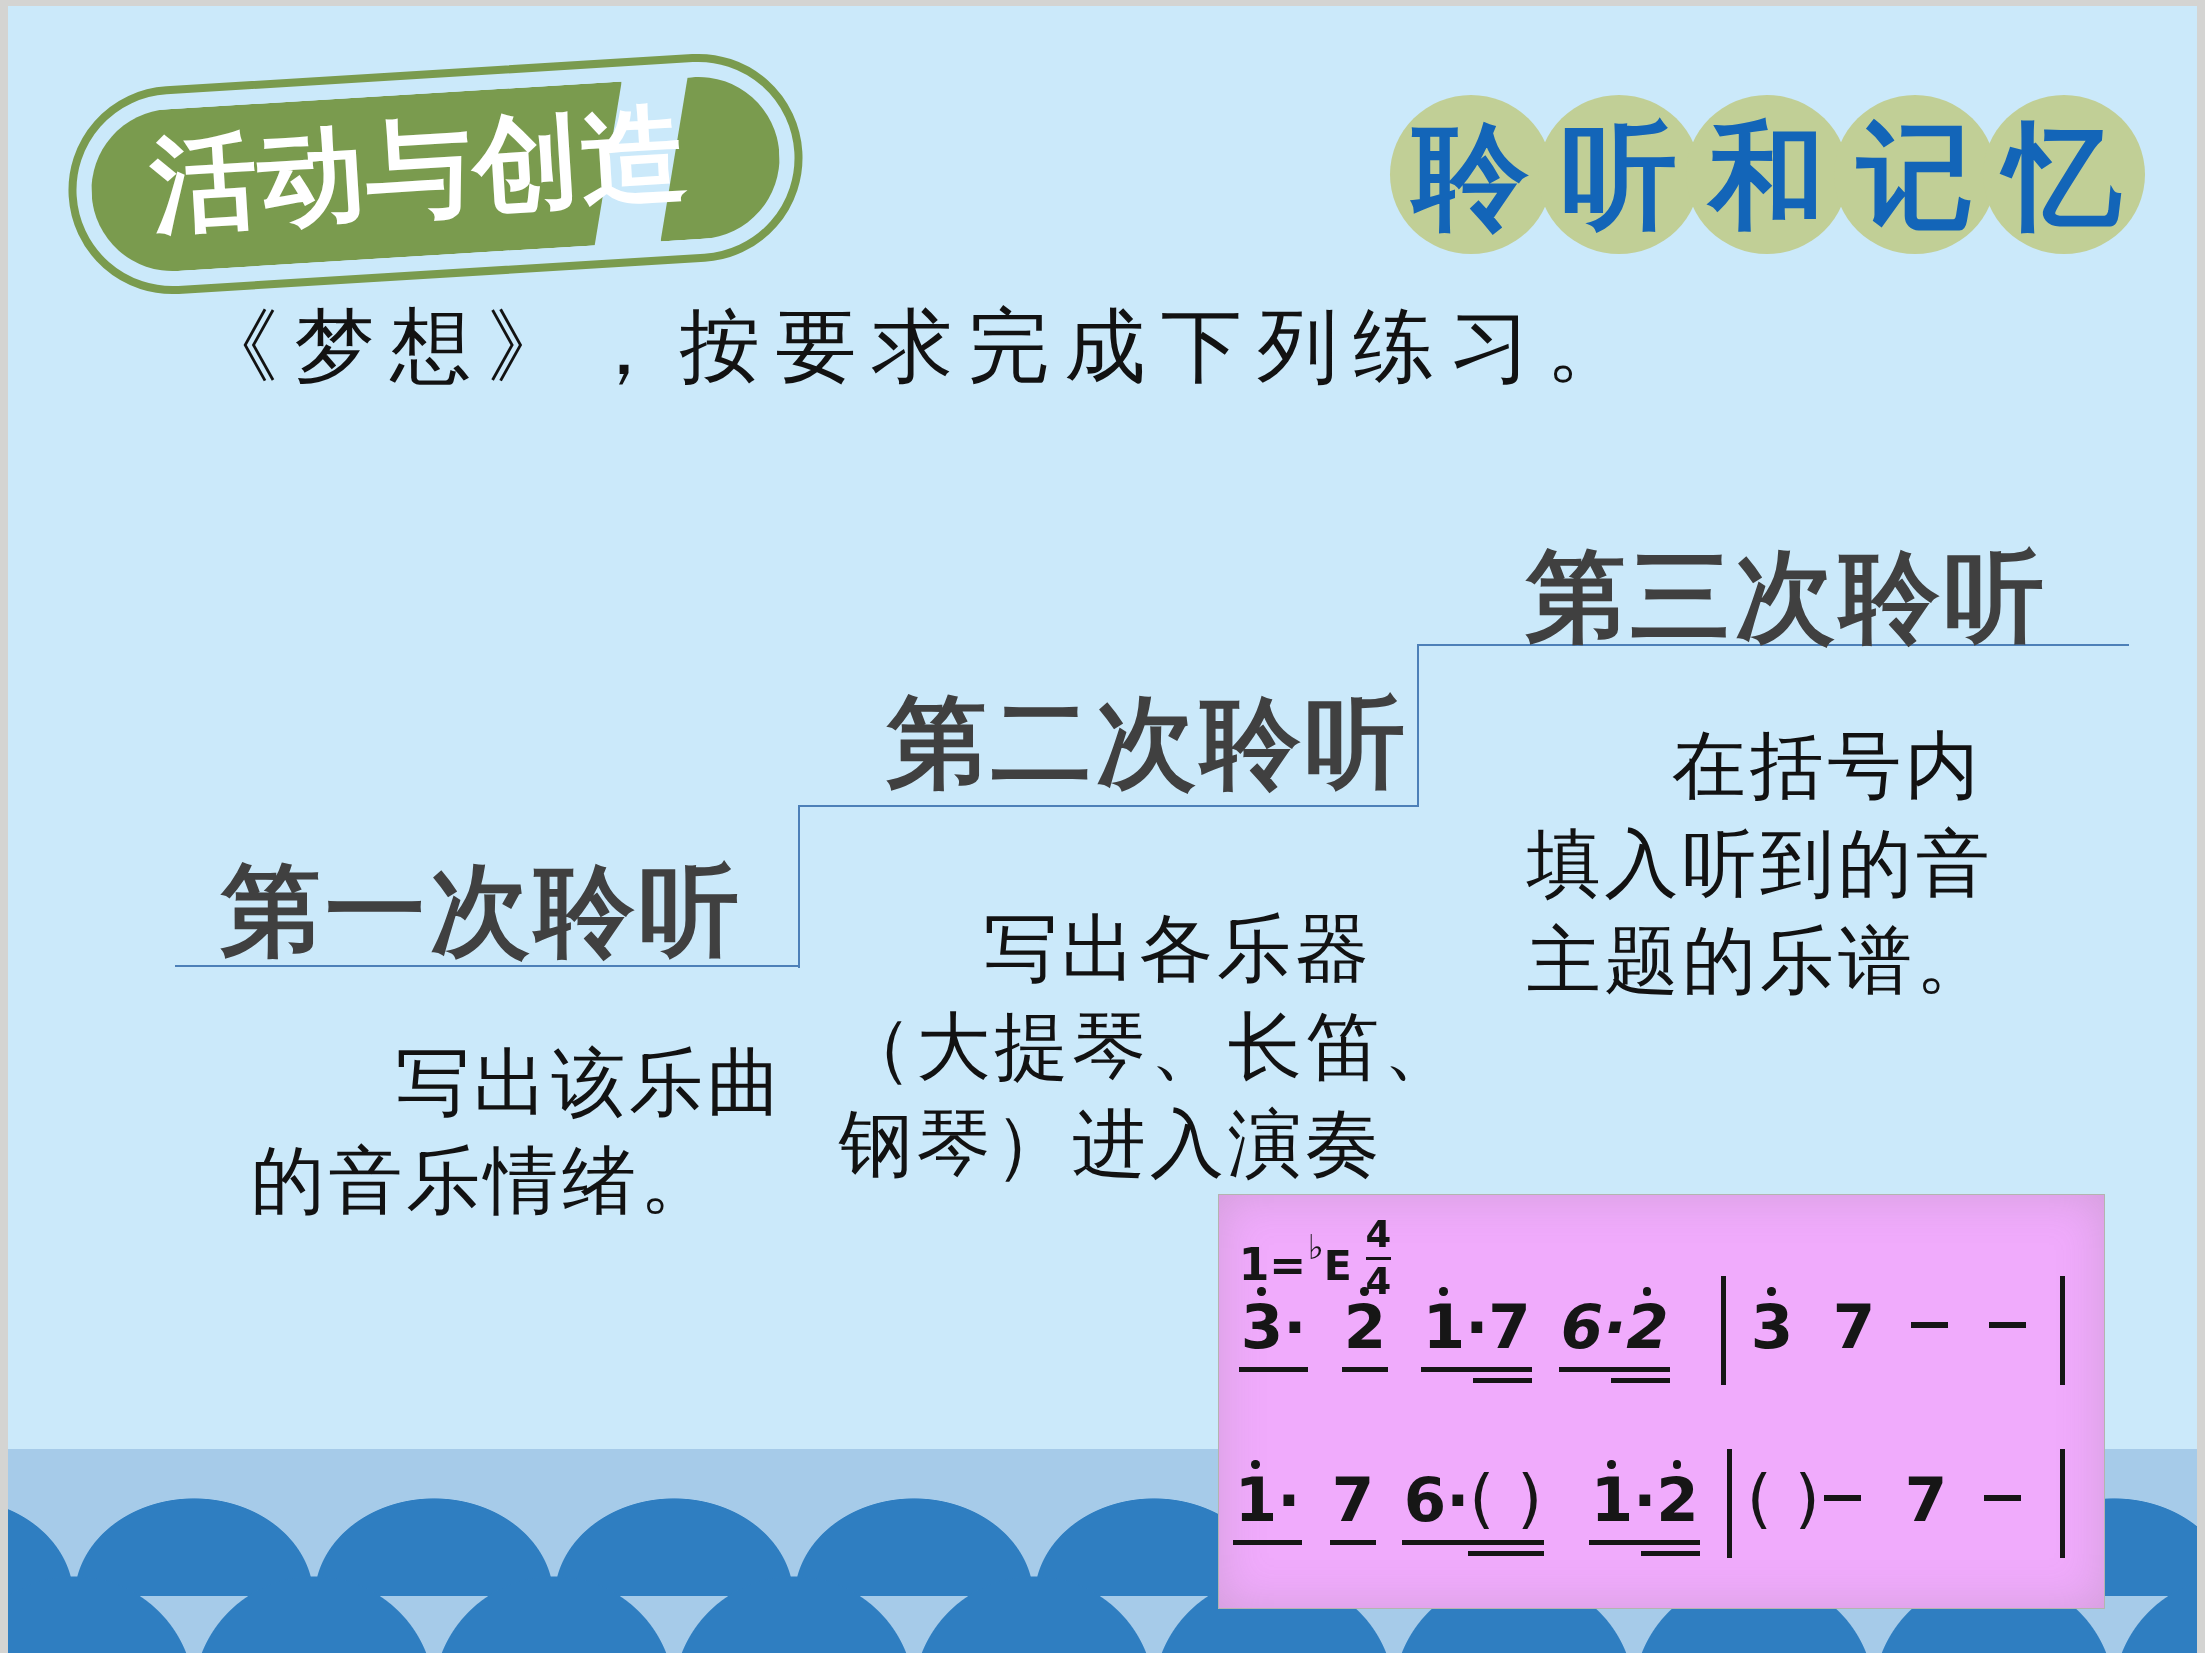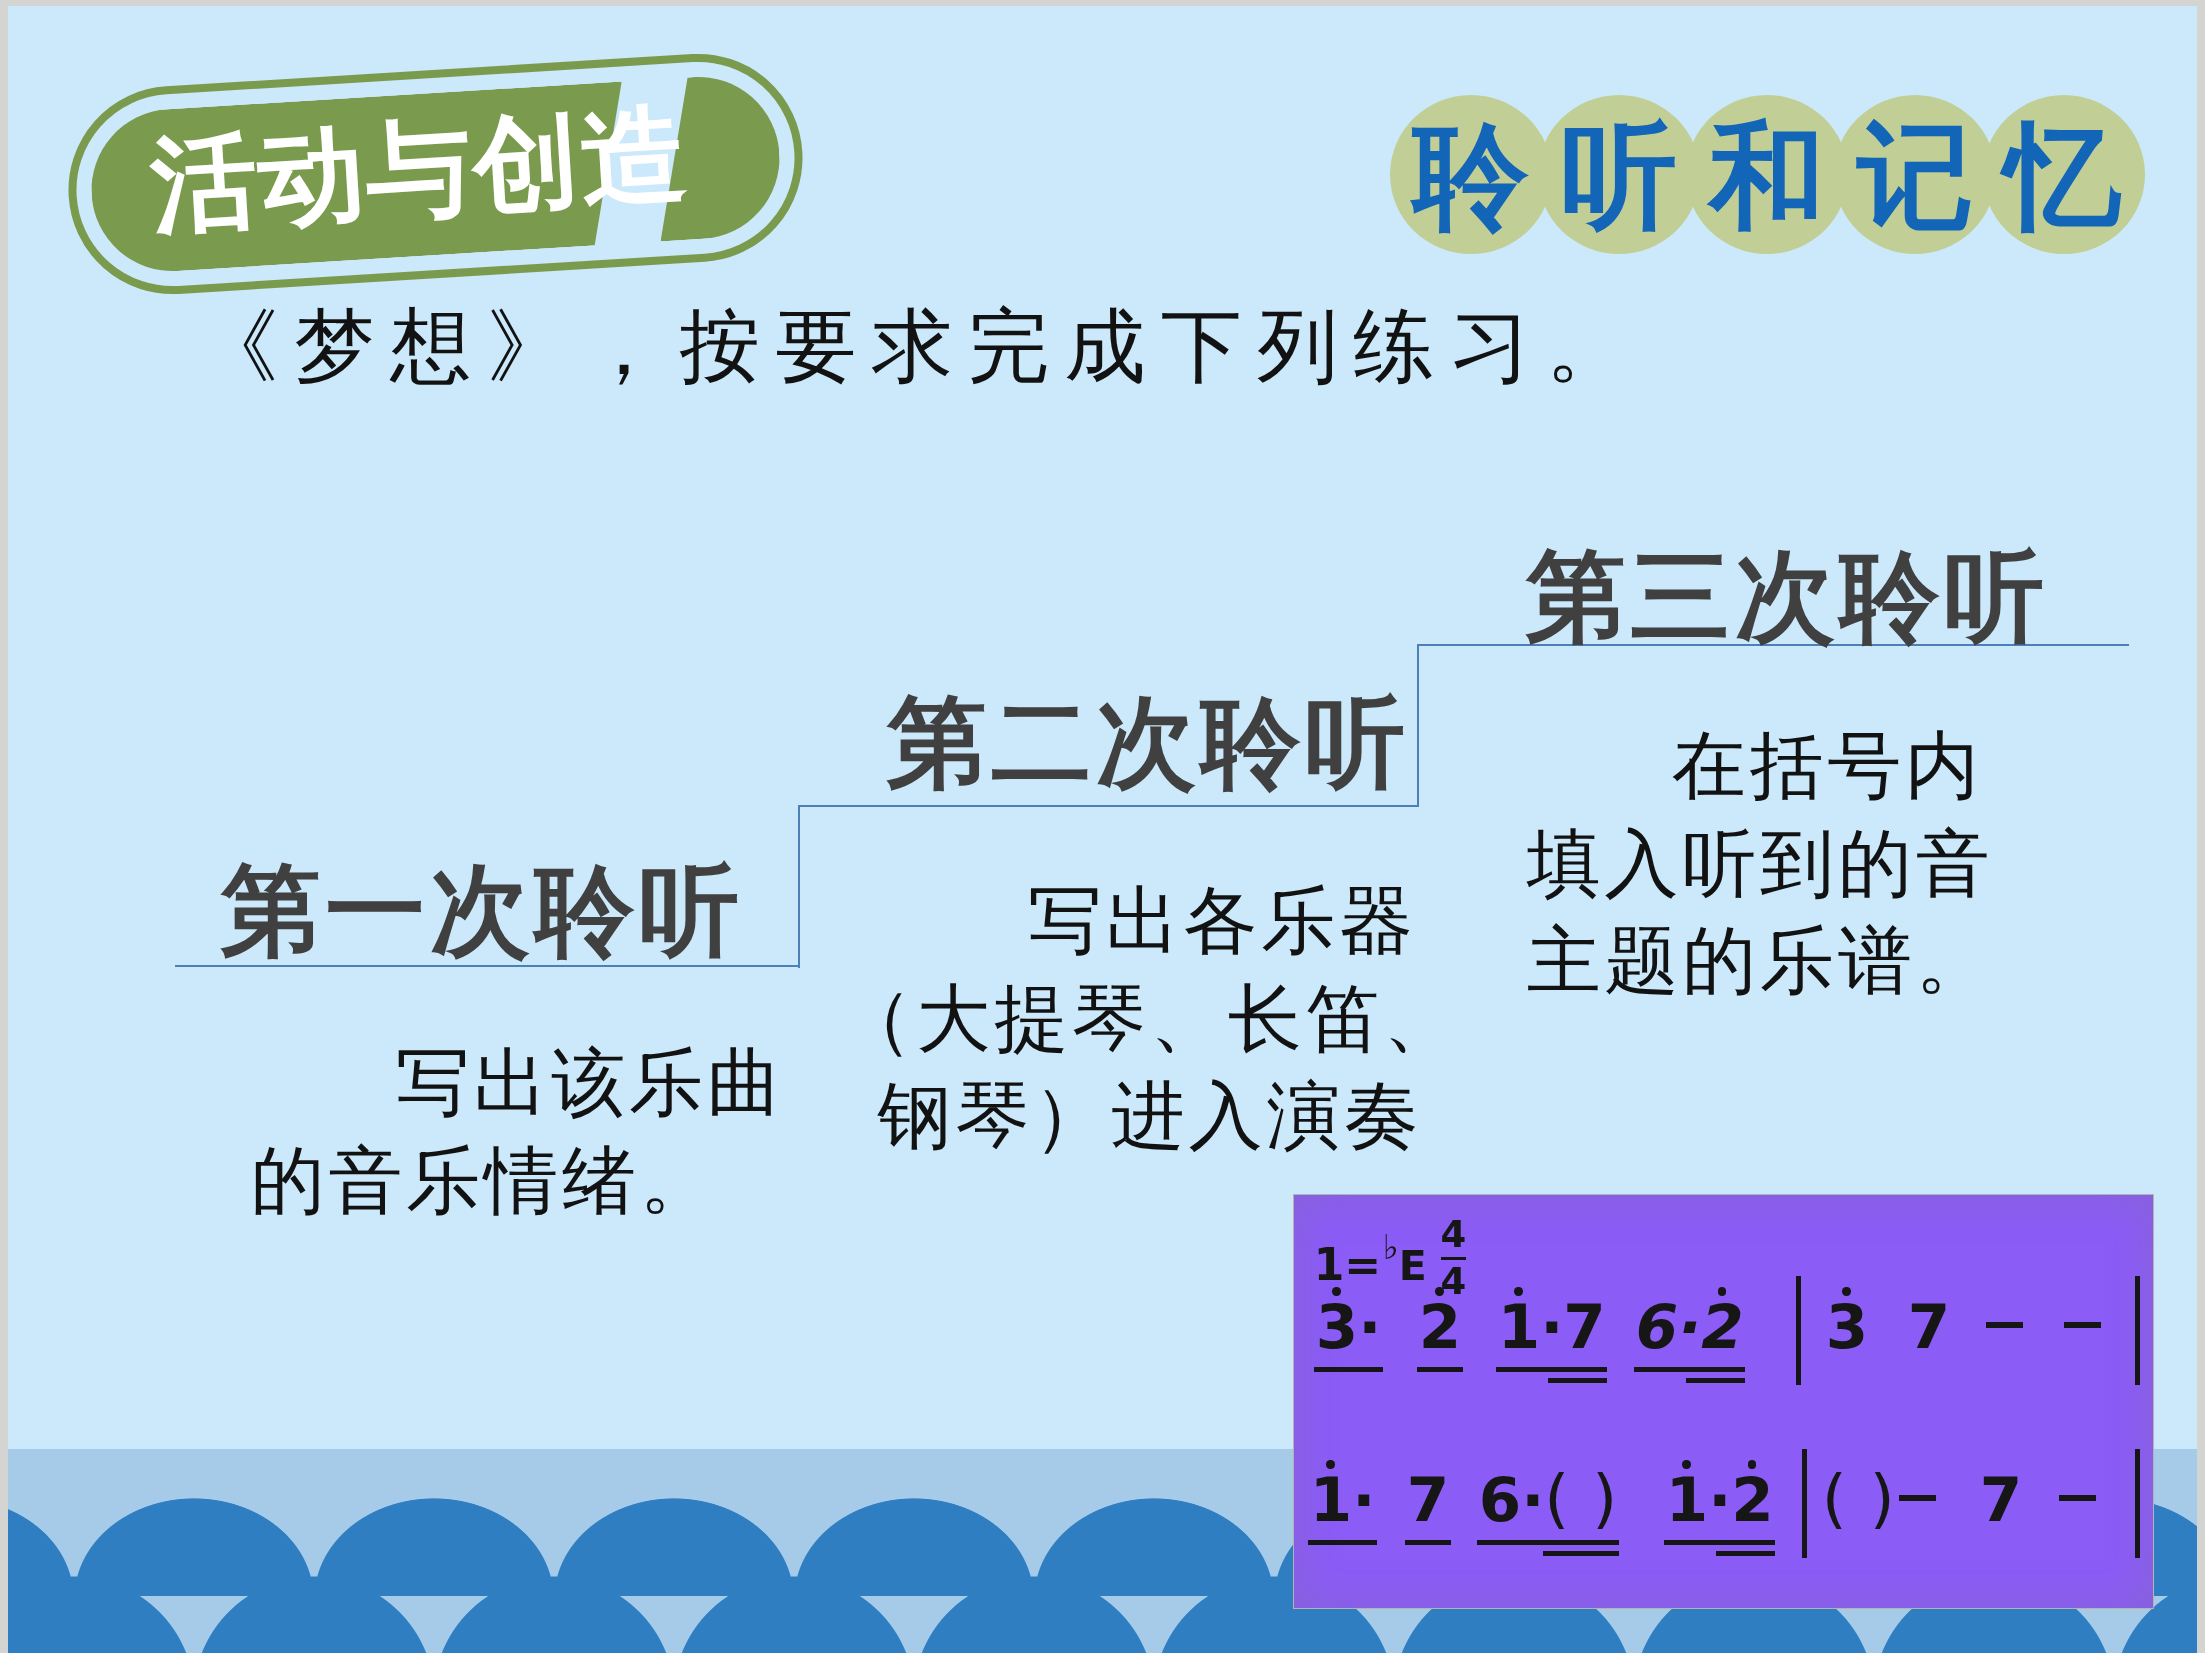--- a/index.html
+++ b/index.html
@@ -33,25 +33,25 @@
   .sline{position:absolute;background:#4d80b8;}
   .sl-a{left:167px;top:959px;width:625px;height:2.3px;}
   .sl-v1{left:790px;top:799px;width:2.3px;height:163px;}
   .sl-b{left:790px;top:799px;width:621px;height:2.3px;}
   .sl-v2{left:1409px;top:638px;width:2.3px;height:163px;}
   .sl-c{left:1409px;top:638px;width:712px;height:2.3px;}
   
   .card{position:absolute;color:#121212;font-size:74px;line-height:1.32;letter-spacing:3.8px;white-space:nowrap;}
   .card .ind{padding-left:145px;}
   .c1{left:243px;top:1028px;}
-  .c2{left:831px;top:866px;text-align:center;}
+  .c2{left:831px;top:894px;}
   .c3{left:1519px;top:711px;}
   
-  .notation{position:absolute;left:1285px;top:1188px;width:859px;height:413px;background:#8b5cf6;
-      border:0.8px solid #b3b4b0;box-shadow:inset 0 0 46px rgba(120,120,115,.25);}
+  .notation{position:absolute;left:1210px;top:1188px;width:859px;height:413px;background:#f0abfc;
+      border:0.8px solid #b3b4b0;box-shadow:inset 0 0 46px rgba(120,120,115,.25);padding-left:26px;}
   .nkey{position:absolute;left:20px;top:21.4px;color:#161616;font-family:"DejaVu Sans","Liberation Sans",sans-serif;
       font-weight:700;font-size:44px;line-height:1;}
   .nkey .flat{font-size:34px;vertical-align:21.4px;margin-left:1.5px;}
   .nkey .klet{font-size:41px;}
   .frac{display:inline-block;vertical-align:-13.8px;margin-left:13.8px;text-align:center;font-size:37px;line-height:1;}
   .fnum{display:block;padding-bottom:3.1px;}
   .fden{display:block;border-top:3.8px solid #161616;padding-top:3.8px;}
   .ntline{position:absolute;left:0;right:0;height:84px;}
   .nt1{top:93px;}
   .nt2{top:266px;}

